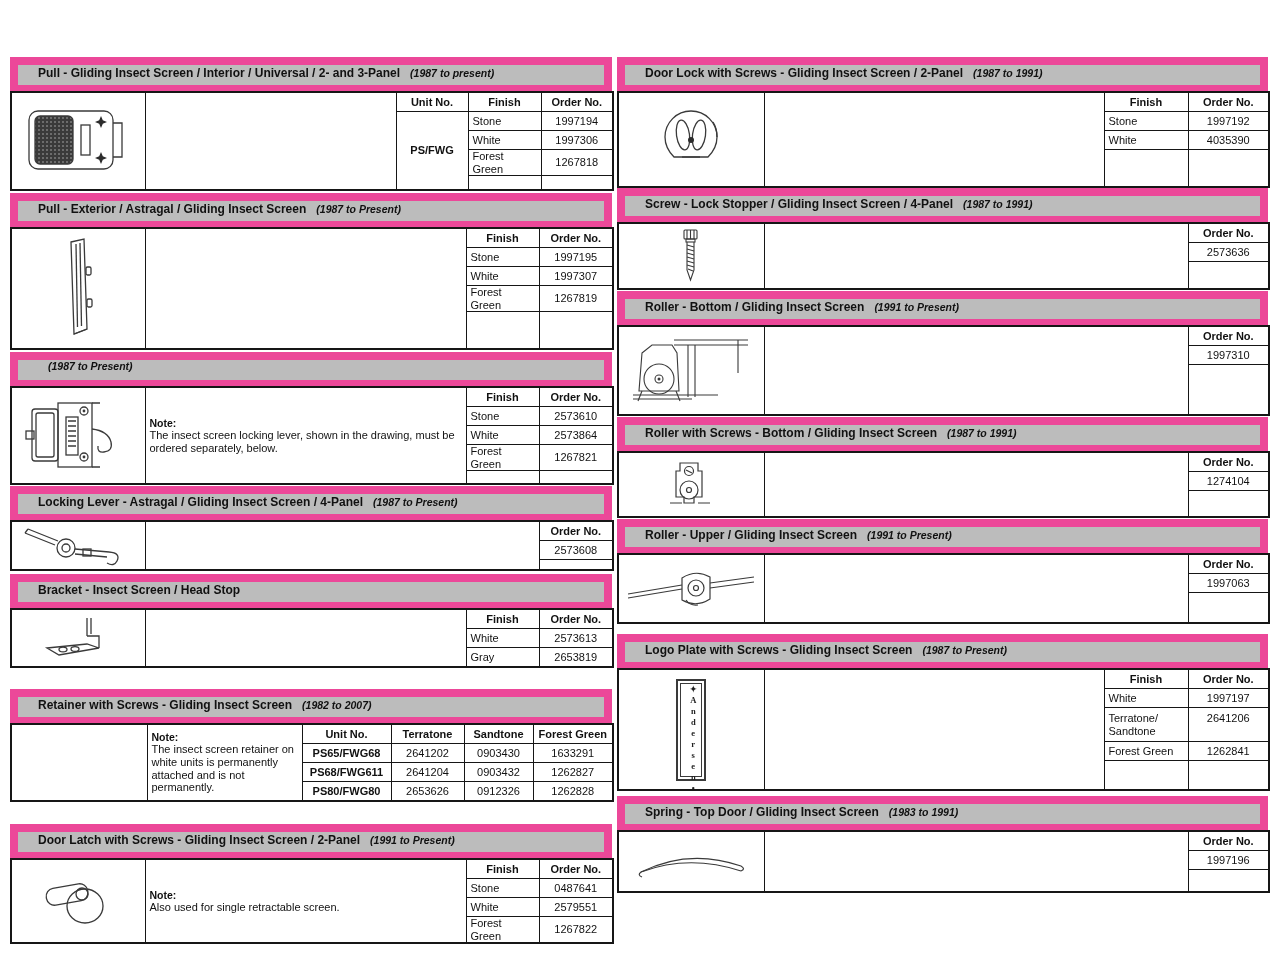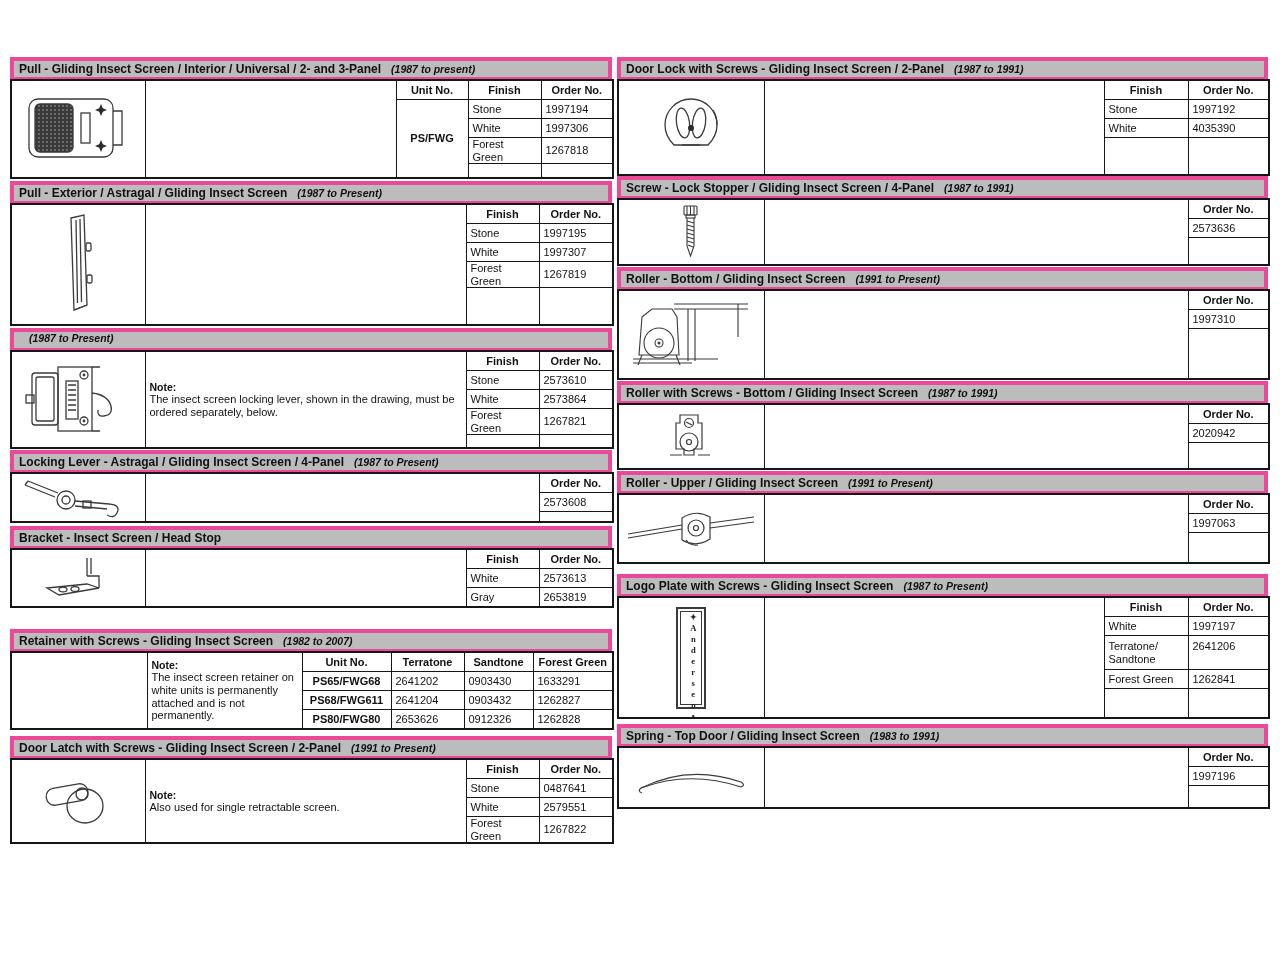--- a/index.html
+++ b/index.html
@@ -6,35 +6,35 @@
   body{
     width:1280px;height:960px;background:#ffffff;overflow:hidden;
     font-family:"Liberation Sans", sans-serif;color:#111;
     -webkit-font-smoothing:antialiased;
   }
   .page{position:absolute;left:10px;top:57px;display:flex;gap:5px;align-items:flex-start;}
   .col-l{width:602px;}
   .col-r{width:651px;}
   .section{background:#fff;}
   .bar{
-    display:flex;align-items:baseline;background:#bcbcbc;border:4px solid #ec4899;
-    height:24px;box-sizing:border-box;padding:0 5px;white-space:nowrap;overflow:hidden;
+    display:flex;align-items:baseline;background:#bcbcbc;border:8px solid #ec4899;
+    height:36px;box-sizing:border-box;padding:0 20px;white-space:nowrap;overflow:hidden;
   }
   .bar .tt{font-weight:bold;font-size:12px;line-height:16px;}
   .bar .dt{font-style:italic;font-weight:bold;font-size:10.5px;margin-left:10px;}
   table.t{
     border-collapse:collapse;table-layout:fixed;width:100%;
     border:2px solid #161616;margin-top:-2px;background:#fff;
   }
   table.t td{
     border:1px solid #161616;font-size:11px;height:18px;padding:0 4px;
     vertical-align:middle;line-height:1.15;overflow:hidden;
   }
   td.h{font-weight:bold;text-align:center;padding:0 2px;}
-  td.num{padding:0 2px;}
+  td.num{text-align:center;padding:0 2px;}
   td.fin{padding-left:5px;}
   td.draw{text-align:center;vertical-align:middle;padding:2px;}
   td.mid{vertical-align:top;}
   td.unit{font-weight:bold;text-align:center;vertical-align:top;padding-top:3px;}
   tr.fill td{height:auto;}
   .note{font-size:10.5px;padding:4px 6px 0 7px;line-height:1.3;}
   .note b{display:block;font-size:10.5px;}
   svg.art{display:inline-block;vertical-align:middle;}
   .logoplate{
     width:30px;height:102px;border:2px solid #3a3a3a;margin:4px auto;
@@ -296,21 +296,21 @@
           <td class="num">2573613</td>
         </tr>
         <tr>
           <td class="fin">Gray</td>
           <td class="num">2653819</td>
         </tr>
       </tbody>
         </table>
     </div>
 
-    <div class="section" style="margin-bottom:6px;">
+    <div class="section" style="margin-bottom:22px;">
       <div class="bar">
         <span class="tt">Retainer with Screws - Gliding Insect Screen</span>
         <span class="dt">(1982 to 2007)</span>
       </div>
       <table class="t" style="height:73px;">
         <colgroup>
             <col style="width:136px">
             <col style="width:155px">
             <col style="width:89px">
             <col style="width:73px">
@@ -546,21 +546,21 @@
                 <circle cx="27" cy="33" r="9"></circle>
                 <circle cx="27" cy="33" r="2.5"></circle>
                 <path d="M8 46 h12 M36 46 h12"></path>
               </g>
             </svg>
           </td>
           <td class="mid" rowspan="3"></td>
           <td class="h">Order No.</td>
         </tr>
         <tr>
-              <td class="num">2020942</td>
+              <td class="num">1274104</td>
             </tr>
         <tr class="fill">
               <td></td>
             </tr>
       </tbody>
         </table>
     </div>
 
     <div class="section" style="margin-bottom:10px;">
       <div class="bar">

